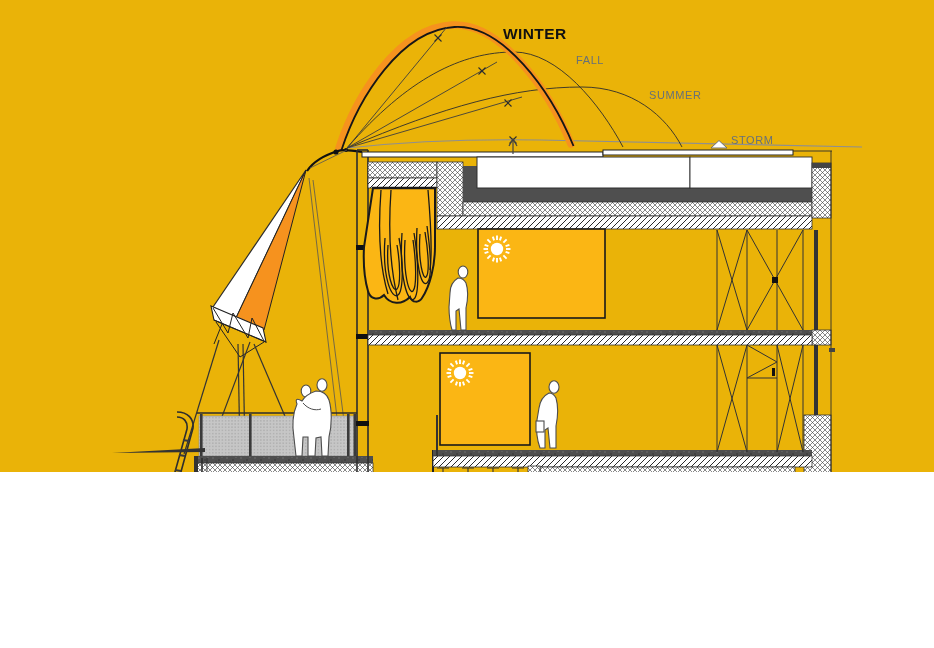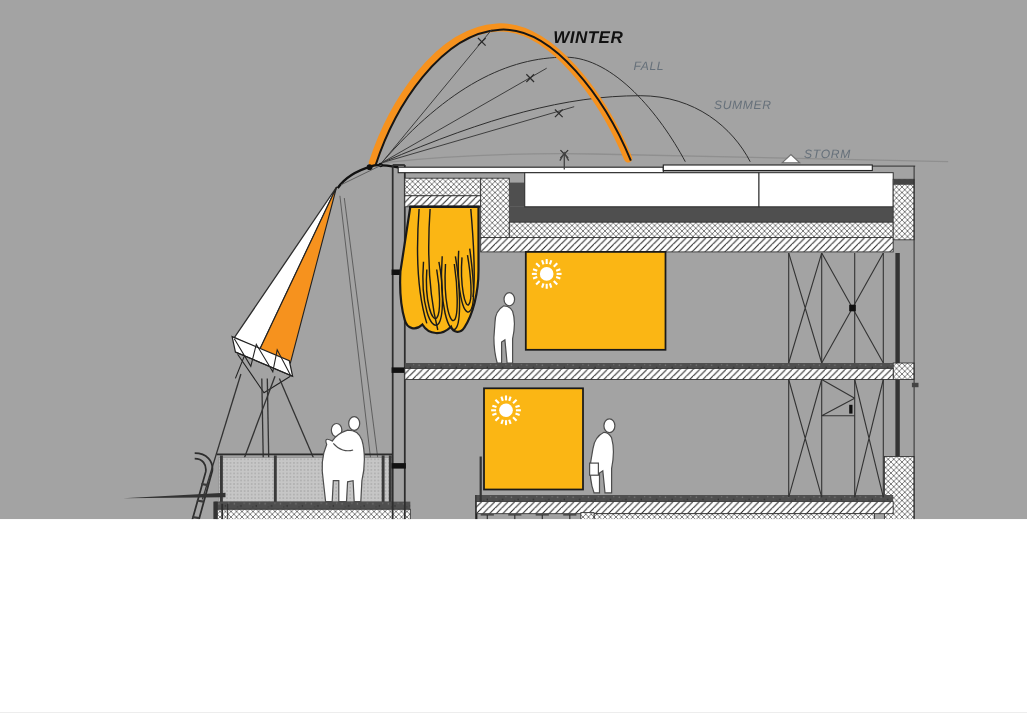--- a/index.html
+++ b/index.html
@@ -1,16 +1,16 @@
 <!DOCTYPE html>
 <html style="--accent-orange: #F6921E; --accent-yellow: #FBB614; --ink: #2d2d2d; --ink-light: #8f8f8f; --label-gray: #66707A; --label-dark: #111111; --dark-fill: #4f4f4f; --mesh-gray: #c6c6c6;"><head>
 <meta charset="utf-8">
 <style>
   html,body{margin:0;padding:0;background:#ffffff;}
-  .stage{width:934px;height:472px;position:relative;background:#a3a3a3;overflow:hidden;font-style:italic;}
+  .stage{width:934px;height:472px;position:relative;background:#eab308;overflow:hidden;}
   svg{display:block;font-family:"Liberation Sans", sans-serif;}
   .lbl-main{font-size:15.5px;font-weight:bold;fill:var(--label-dark);letter-spacing:.4px;}
   .lbl-sub{font-size:11px;fill:var(--label-gray);letter-spacing:.6px;}
   .ink-th{stroke:var(--ink);stroke-width:1.6;fill:none;}
   .thin{stroke:var(--ink);stroke-width:.9;fill:none;}
   .lt{stroke:var(--ink-light);fill:none;}
   .whitefill{fill:#ffffff;}
   .darkband{fill:var(--dark-fill);}
   .orange-stroke{stroke:var(--accent-orange);}
   .yellow{fill:var(--accent-yellow);}

